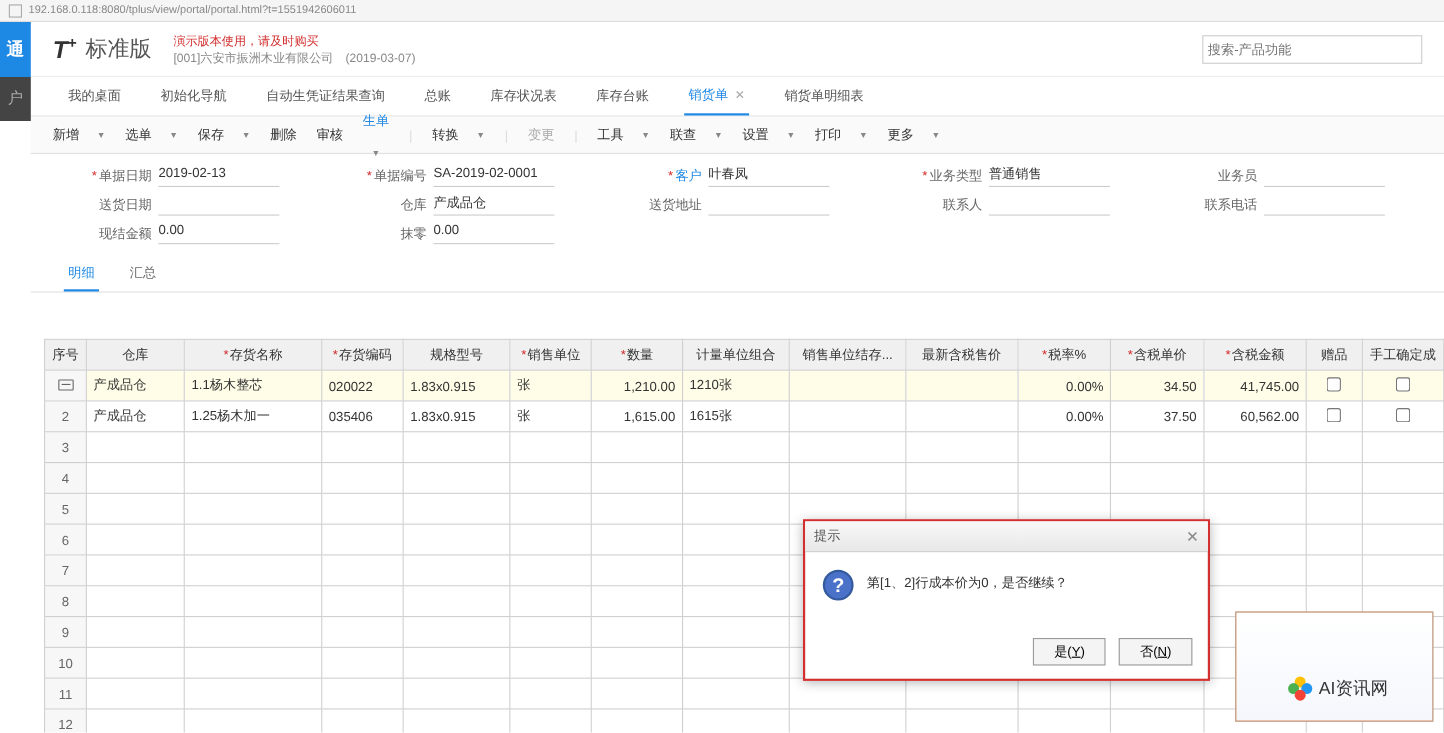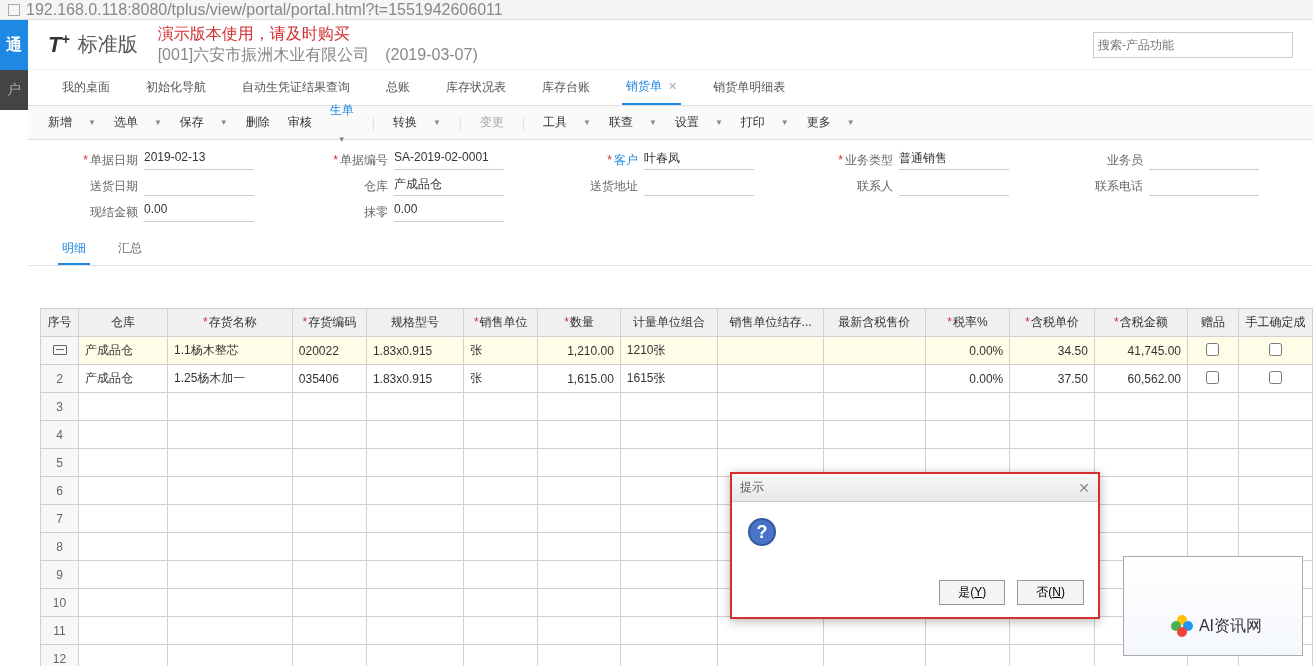--- a/index.html
+++ b/index.html
@@ -1,28 +1,28 @@
 <!DOCTYPE html>
 <html><head>
   <meta charset="utf-8">
   <style>
     * { box-sizing: border-box; margin: 0; padding: 0; }
     body { font-family: "Microsoft YaHei", Arial, sans-serif; font-size: 12px; color: #333; background: #fff; overflow: hidden; width: 1313px; height: 666px; position: relative; }
     
-    .address-bar { height: 20px; background: #f5f5f5; border-bottom: 1px solid #ddd; padding: 2px 8px; color: #888; font-size: 16px; display: flex; align-items: center; }
+    .address-bar { height: 20px; background: #f5f5f5; border-bottom: 1px solid #ddd; padding: 2px 8px; color: #888; font-size: 10px; display: flex; align-items: center; }
     .address-bar .doc-icon { width: 12px; height: 12px; margin-right: 6px; display: inline-block; border: 1px solid #aaa; }
     
     .left-band { position: absolute; left: 0; top: 20px; width: 28px; height: 50px; background: #1e88e5; color: #fff; font-size: 16px; display: flex; align-items: center; justify-content: center; font-weight: bold; }
     .left-band2 { position: absolute; left: 0; top: 70px; width: 28px; height: 40px; background: #444; color: #aaa; font-size: 14px; display: flex; align-items: center; justify-content: center; }
     
     .header { margin-left: 28px; height: 50px; background: #fff; display: flex; align-items: center; padding: 0 20px; border-bottom: 1px solid #eee; }
     .logo { font-size: 22px; font-weight: bold; font-style: italic; color: #333; margin-right: 8px; }
     .logo sup { font-size: 14px; }
     .edition { font-size: 20px; color: #555; margin-right: 20px; }
-    .header-info { display: flex; flex-direction: column; font-size: 16px; }
+    .header-info { display: flex; flex-direction: column; font-size: 11px; }
     .trial-msg { color: #d32f2f; }
     .company { color: #888; }
     .search-box { margin-left: auto; }
     .search-box input { width: 200px; height: 26px; border: 1px solid #ccc; padding: 0 4px; font-size: 12px; }
     
     .tabs { margin-left: 28px; height: 36px; display: flex; align-items: center; padding: 0 30px; gap: 28px; border-bottom: 1px solid #e0e0e0; }
     .tab { color: #555; cursor: pointer; padding: 8px 4px; position: relative; text-align: right; }
     .tab.active { color: #1e88e5; border-bottom: 2px solid #1e88e5; }
     .tab .close { margin-left: 6px; color: #aaa; font-size: 11px; }
     
@@ -499,20 +499,21 @@
   </table>
 </div>
 
 <div class="dialog-overlay">
   <div class="dialog-title">
     <span>提示</span>
     <span class="dialog-close">✕</span>
   </div>
   <div class="dialog-body">
     <div class="q-icon">?</div>
+    <div class="dialog-msg">第[1、2]行成本价为0，是否继续？</div>
   </div>
   <div class="dialog-buttons">
     <button class="dlg-btn"><span>是(</span><u>Y</u><span>)</span></button>
     <button class="dlg-btn"><span>否(</span><u>N</u><span>)</span></button>
   </div>
 </div>
 
 <div class="thumb">
   <div class="thumb-inner">
     <div class="watermark">

